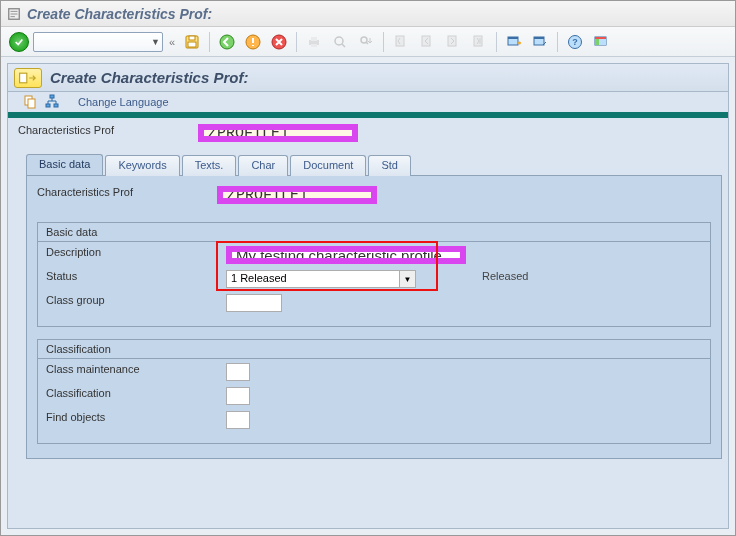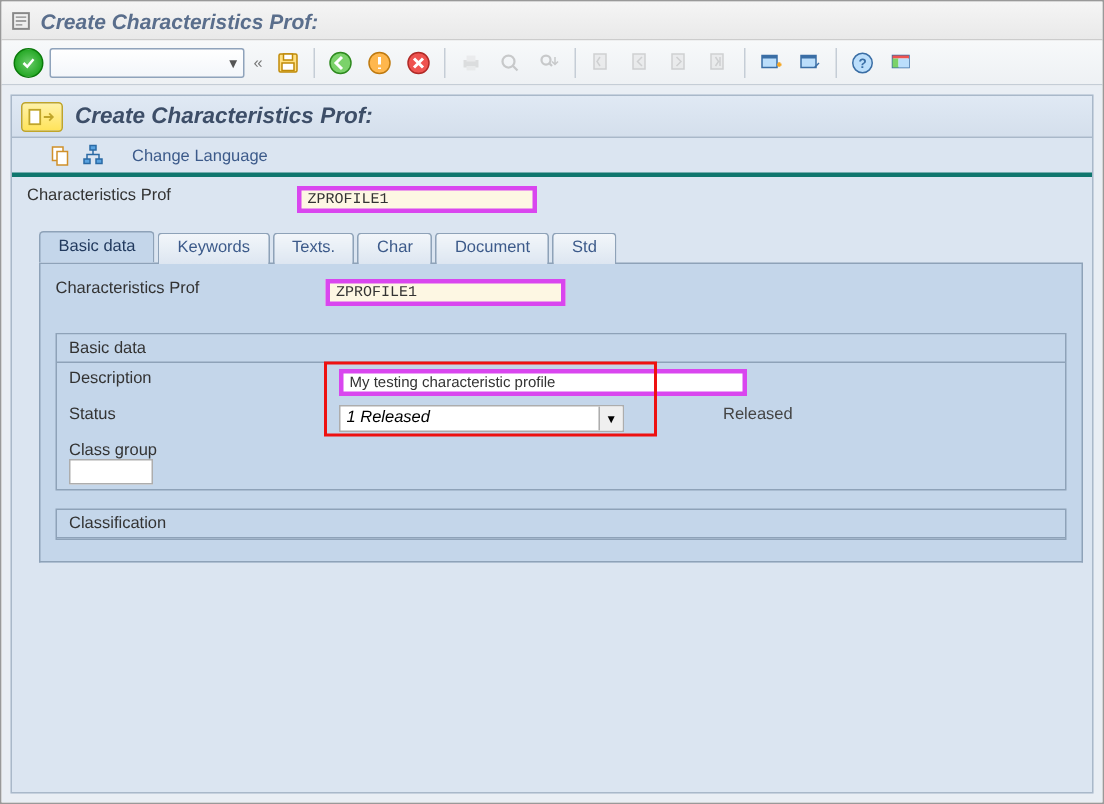--- a/index.html
+++ b/index.html
@@ -81,32 +81,32 @@
       width:28px; height:20px;
       background: linear-gradient(#fff2a8,#ffe35a);
       border:1px solid #c0a52a;
       border-radius:3px;
       display:inline-flex; align-items:center; justify-content:center;
       margin-right:8px;
       font-size:10px; color:#9a7a00;
     }
     .panel-title { font-style: italic; font-weight:bold; font-size:15px; color:#3d4e68; }
     .subtoolbar {
-      height:26px; padding-left:24px;
+      height:26px; padding-left:14px;
       display:flex; align-items:center; gap:6px;
-      border-bottom:3px solid #0f766e;
+      border-bottom:6px solid #0f766e;
     }
     .icon-sm { width:16px; height:16px; display:inline-block; }
     .link-lbl { color:#3c5a8a; }
     .field-row { display:flex; align-items:flex-start; height:24px; padding-left:10px; }
     .field-label { width:180px; color:#333; }
     .text-input {
       height:18px; background:#fdf7e3;
-      border:3px solid #d946ef; padding:1px 4px;
-      font-family:"Courier New",monospace; font-size:10px;
+      border:6px solid #d946ef; padding:1px 4px;
+      font-family:"Courier New",monospace; font-size:15px;
       color:#333;
     }
     .text-input.lg { width:160px; }
     .text-input.white { background:#fff; font-family:Arial,sans-serif;}
     .tabs-wrap { padding:6px 6px 0 18px; }
     .tabs { display:flex; border-bottom:1px solid #8ea2b8;}
     .tab {
       padding:3px 12px 4px;
       border:1px solid #8ea2b8;
       border-bottom:none;
@@ -127,21 +127,20 @@
     .group-box {
       border:1px solid #8ea2b8;
       background:#c4d6ea;
       margin-top:12px;
     }
     .group-title { background:#c4d6ea; padding:3px 8px; color:#333; border-bottom:1px solid #8ea2b8;}
     .group-body { padding:4px 0 8px 0;}
     .select-wrap{
       display:inline-flex; height:18px; border:1px solid #adadad; background:#fff;
       width:190px;
-      font-style:italic;
     }
     .select-wrap .val{ flex:1; padding:1px 4px; font-size:11px;}
     .select-wrap .arr{ width:16px; display:flex; align-items:center; justify-content:center; border-left:1px solid #adadad; font-size:8px; background:#efefef;}
     .small-input{ width:56px; height:18px; border:1px solid #adadad; background:#fff;}
     .red-highlight{ position:absolute; border:2px solid #e11; pointer-events:none; }
     .released-label{ color:#444; margin-left:66px;}
     svg{display:block;}
   </style>
 </head>
 <body>
@@ -320,39 +319,53 @@
         <div class="field-row" style="padding-left:0;">
           <span class="field-label">Characteristics Prof</span>
           <input class="text-input lg" readonly="" value="ZPROFILE1" style="">
         </div>
 
         <div class="group-box">
           <div class="group-title">Basic data</div>
           <div class="group-body" style="position:relative;">
             <div class="field-row" style="padding-left:8px;">
               <span class="field-label">Description</span>
-              <input class="text-input white" style="width: 272px;" value="My testing characteristic profile">
+              <input class="text-input white" style="width: 240px;" value="My testing characteristic profile">
             </div>
             <div class="field-row" style="padding-left:8px;">
               <span class="field-label">Status</span>
               <span class="select-wrap">
                 <span class="val">1 Released</span>
                 <span class="arr">▼</span>
               </span>
               <span class="released-label">Released</span>
             </div>
-            <div class="field-row" style="padding-left:8px;flex-direction:column;">
+            <div class="field-row" style="padding-left:8px;">
               <span class="field-label">Class group</span>
               <input class="small-input" style="">
             </div>
 
             <div class="red-highlight" style="left:178px; top:-1px; width:222px; height:50px;"></div>
           </div>
         </div>
 
         <div class="group-box">
           <div class="group-title">Classification</div>
+          <div class="group-body">
+            <div class="field-row" style="padding-left:8px;">
+              <span class="field-label">Class maintenance</span>
+              <input class="small-input" style="width: 24px;">
+            </div>
+            <div class="field-row" style="padding-left:8px;">
+              <span class="field-label">Classification</span>
+              <input class="small-input" style="width: 24px;">
+            </div>
+            <div class="field-row" style="padding-left:8px;">
+              <span class="field-label">Find objects</span>
+              <input class="small-input" style="width: 24px;">
+            </div>
+          </div>
         </div>
 
       </div>
     </div>
   </div>
 </div>
 
 </body></html>

